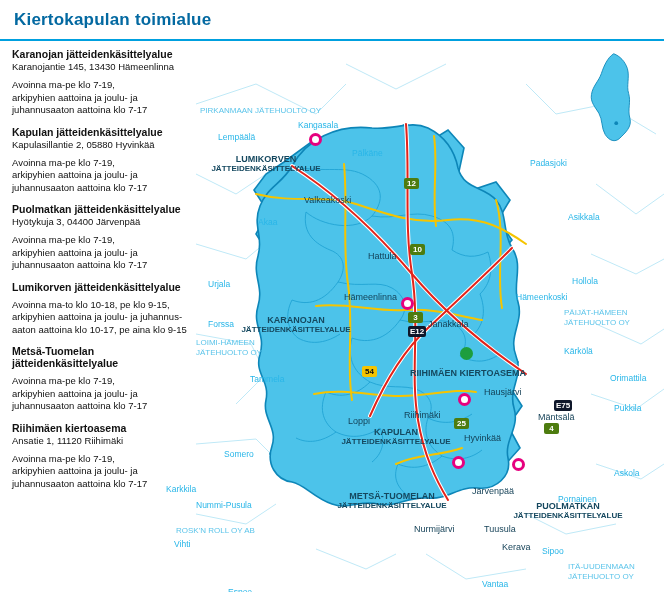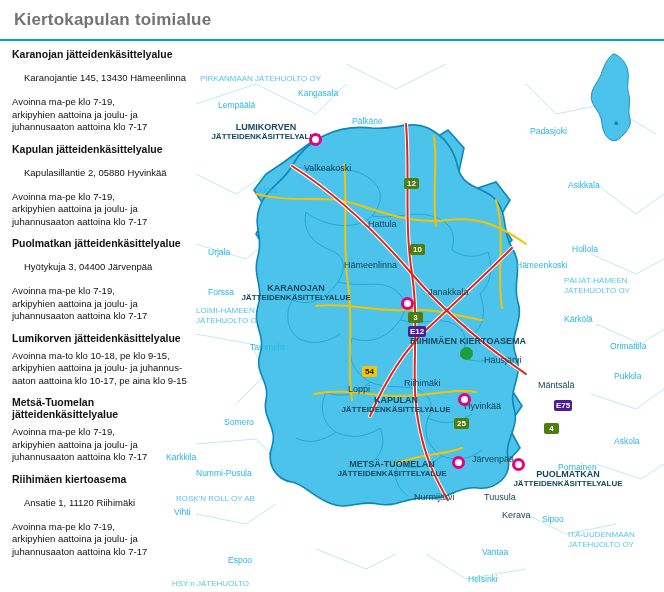--- a/index.html
+++ b/index.html
@@ -8,52 +8,53 @@
     background:#ffffff;
     font-family:"Liberation Sans", sans-serif;
     color:#111;
     overflow:hidden;
     position:relative;
   }
   #page{position:relative;width:664px;height:592px;overflow:hidden;}
 
   .title{
     position:absolute;left:14px;top:10px;
-    font-size:17px;font-weight:bold;color:#737373;
+    font-size:17px;font-weight:bold;color:#0369a1;
     letter-spacing:0.2px;
   }
   .title-rule{
     position:absolute;left:0;top:39px;width:664px;height:2px;background:#00a0df;
   }
 
   
   .info-col{
     position:absolute;left:12px;top:48px;width:190px;
   }
   .entry{margin-bottom:9px;}
   .entry h3{
     margin:0 0 1px 0;font-size:10.5px;font-weight:bold;color:#111;
     line-height:12px;
   }
   .entry .addr{
-    margin:12px;font-size:9.5px;color:#111;line-height:12px;
+    margin:0;font-size:9.5px;color:#111;line-height:12px;
   }
   .entry .hours{
     margin:6px 0 0 0;font-size:9.5px;color:#111;line-height:12.5px;
   }
 
   
   .map-wrap{
     position:absolute;left:196px;top:44px;width:468px;height:548px;
   }
   svg.map{position:absolute;left:0;top:0;}
 
   .lbl{
     position:absolute;font-size:8.5px;color:#29b6e8;white-space:nowrap;
     line-height:10px;
+    margin-top:32px;
   }
   .lbl.city{color:#123f55;font-size:9px;}
   .lbl.org{color:#5bc4ea;font-size:8px;}
   .lbl.name{
     color:#15485f;font-size:9px;font-weight:bold;text-align:center;
   }
   .lbl.name small{display:block;font-size:8px;font-weight:bold;}
   .lbl.center{text-align:center;transform:translateX(-50%);}
 
   .marker{
@@ -61,21 +62,21 @@
     background:#ffffff;border:3px solid #e6007e;box-sizing:border-box;
   }
   .marker.green-fill{background:#1d9e3e;border-color:#1d9e3e;}
 
   .road-shield{
     position:absolute;height:11px;min-width:15px;border-radius:2px;
     background:#4d7c0f;color:#fff;font-size:8px;font-weight:bold;
     display:flex;align-items:center;justify-content:center;
     padding:0 2px;box-sizing:border-box;
   }
-  .road-shield.green{background:#4c1d95;}
+  .road-shield.green{background:#0f172a;}
   .road-shield.yellow{background:#f5c400;color:#111;}
 </style>
 </head>
 <body>
 
 <div id="page">
 
   <div class="title">Kiertokapulan toimialue</div>
   <div class="title-rule"></div>
 

